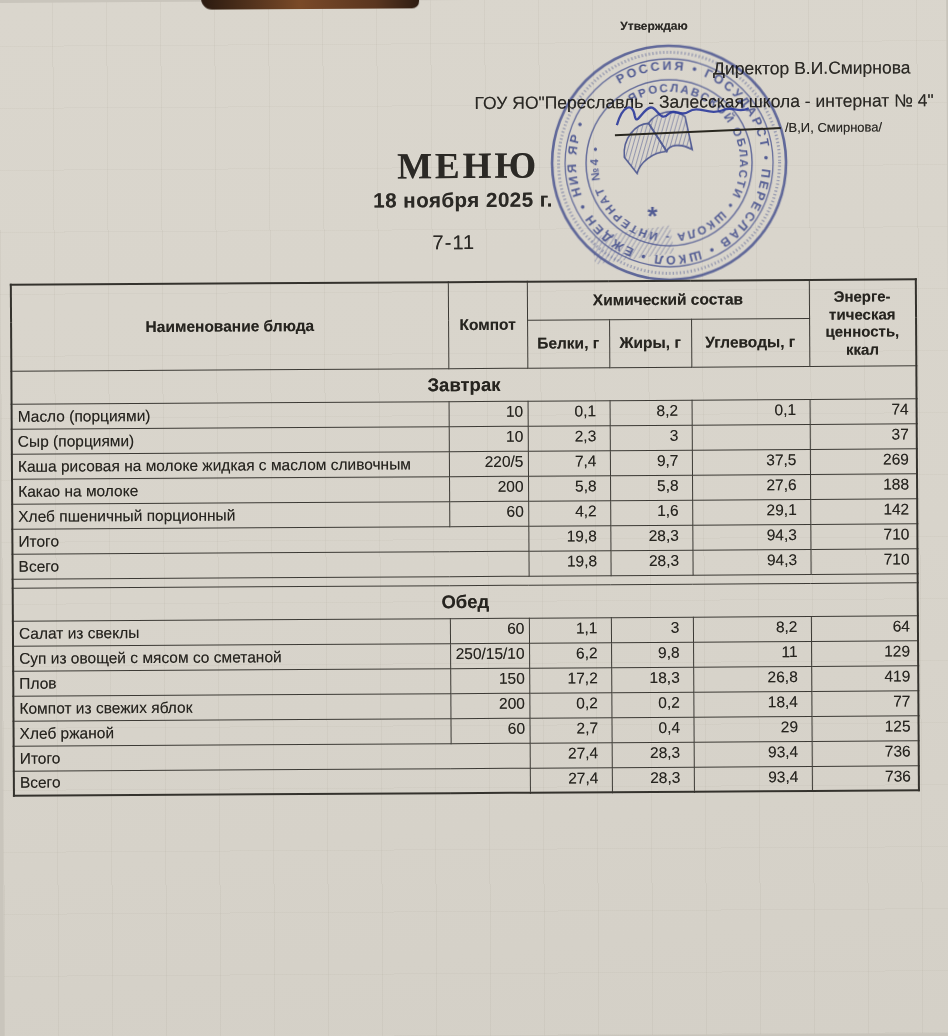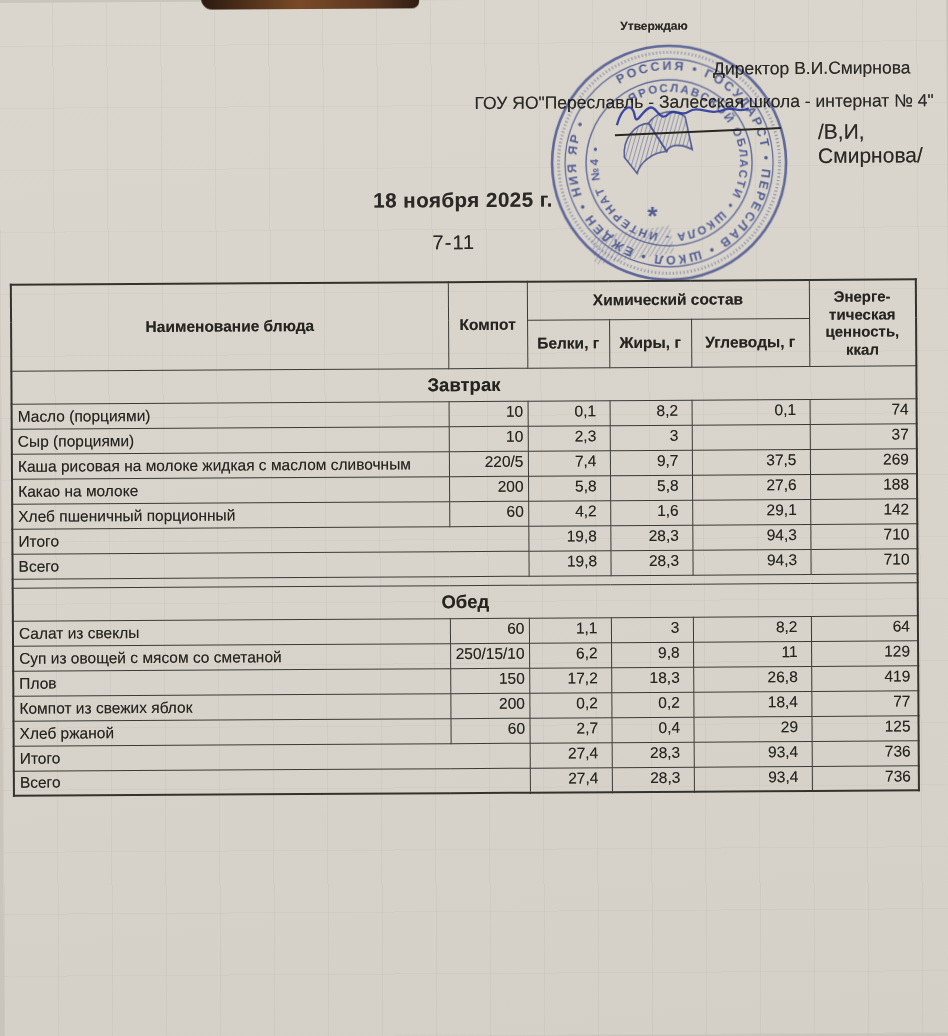--- a/index.html
+++ b/index.html
@@ -21,21 +21,21 @@
     position:absolute;top:-3px;left:203px;width:218px;height:11px;
     background:linear-gradient(90deg,#2a1a10,#7a4a28 45%,#5a3620 80%,#2e1d12);
     border-radius:0 0 9px 14px;
     filter:blur(0.6px);
   }
   
   .hdr{position:absolute;color:#2b2925;text-shadow:0 0 0.5px rgba(43,41,37,0.55);}
   .approve{left:622px;top:20px;font-size:12px;font-weight:700;}
   .director{right:36px;top:60px;font-size:17.5px;font-weight:500;}
   .school{right:13px;top:93px;font-size:17.5px;font-weight:500;}
-  .sig-name{left:819px;top:122px;font-size:21px;font-weight:500;}
+  .sig-name{left:786px;top:122px;font-size:13px;font-weight:500;}
   .menu-title{left:398px;top:144px;font-family:"Liberation Serif", serif;font-size:37px;font-weight:700;letter-spacing:3px;}
   .menu-date{left:374px;top:188px;font-size:20.5px;font-weight:700;letter-spacing:0.5px;}
   .group{left:433px;top:231px;font-size:20px;font-weight:400;letter-spacing:1px;}
   
   .stamp{position:absolute;left:542px;top:40px;mix-blend-mode:multiply;opacity:0.82;}
   .signature{position:absolute;left:610px;top:94px;}
   
   .menu-table{
     position:absolute;left:10px;top:281px;width:905px;
     border-collapse:collapse;table-layout:fixed;
@@ -102,20 +102,21 @@
       <rect x="-88" y="62" width="80" height="28" transform="rotate(-8)" fill="url(#hatch)" stroke="none" opacity="0.8"></rect>
     </g>
   </svg>
 
   <svg class="signature" width="200" height="50" viewBox="0 0 200 50">
     <path d="M8,32 C14,12 24,9 26,23 C28,35 36,11 44,15 C50,18 52,29 60,21 C66,15 72,25 80,19 C90,12 100,24 116,17 C124,14 130,21 140,16" stroke="#2b3a9c" stroke-width="2.3" fill="none" opacity="0.9"></path>
     <path d="M6,42 L172,36" stroke="#29271f" stroke-width="2" fill="none"></path>
   </svg>
   <div class="hdr sig-name">/В,И, Смирнова/</div>
 
+  <div class="hdr menu-title">МЕНЮ</div>
   <div class="hdr menu-date">18 ноября 2025 г.</div>
   <div class="hdr group">7-11</div>
 
   <table class="menu-table">
     <colgroup>
       <col style="width:437px">
         <col style="width:79px">
         <col style="width:82px">
       <col style="width:82px">
         <col style="width:118px">

